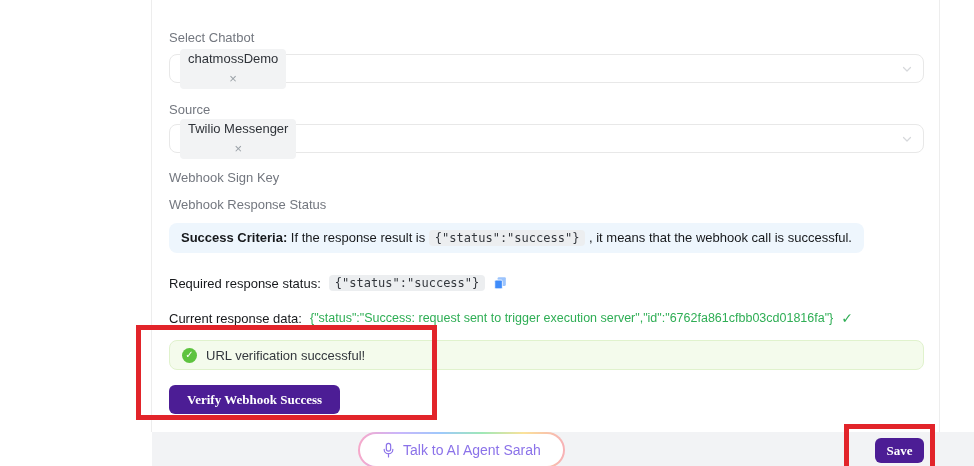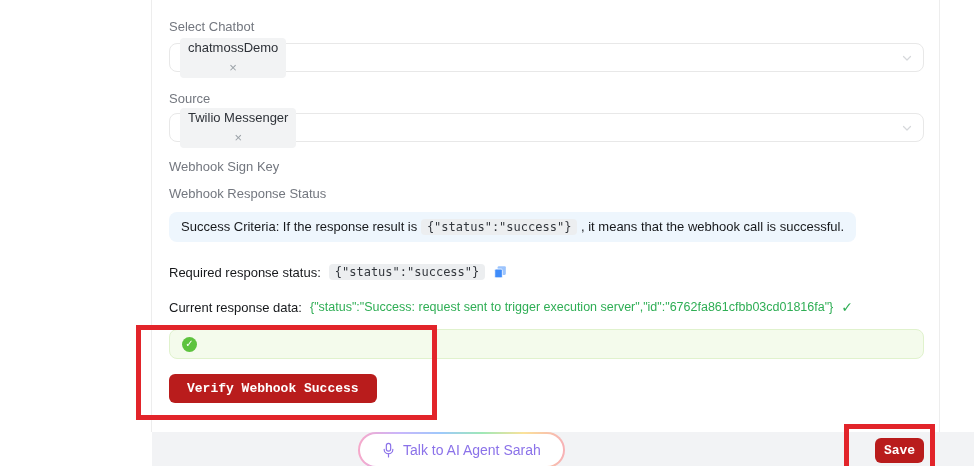--- a/index.html
+++ b/index.html
@@ -5,21 +5,21 @@
   html,body{margin:0;padding:0;background:#fff;}
   #app{
     position:relative;width:974px;height:466px;overflow:hidden;
     font-family:"Liberation Sans","DejaVu Sans",sans-serif;
     background:#fff;color:#17191c;
   }
   
   .panel{
     position:absolute;left:151px;top:0;width:789px;height:432px;
     background:#fff;border-left:1px solid #ededed;border-right:1px solid #ededed;
-    box-sizing:border-box;padding:1px 15px 0 17px;
+    box-sizing:border-box;padding:12px 15px 0 17px;
   }
   .field-label{font-size:13px;color:#73777f;line-height:14px;}
   .lbl-1{margin-top:19px;}
   .lbl-2{margin-top:20px;}
   .lbl-3{margin-top:18px;}
   .lbl-4{margin-top:13px;}
   .select-box{
     margin-top:9px;height:29px;border:1px solid #e8e8e8;border-radius:8px;
     display:flex;align-items:center;padding:0 10px;box-sizing:border-box;
     background:#fff;justify-content:space-between;cursor:pointer;
@@ -31,42 +31,42 @@
   }
   .tag .x{color:#9aa0a6;font-size:13px;cursor:pointer;}
   .chev{color:#d6d8db;display:flex;align-items:center;}
   .key-row{margin-top:8px;display:flex;align-items:center;gap:7px;}
   .key-text{font-size:14px;color:#17191c;line-height:16px;}
   .copy-ic{display:inline-flex;cursor:pointer;}
   .info-box{
     margin-top:11px;display:inline-block;background:#eef6fd;border-radius:8px;
     padding:7px 12px;font-size:13px;color:#17191c;line-height:16px;
   }
-  .info-box b{font-weight:normal;}
+  .info-box b{font-weight:bold;}
   .chip{
     font-family:"DejaVu Sans Mono","Liberation Mono",monospace;
     background:#eceef0;border-radius:4px;padding:1px 6px;font-size:12px;color:#33373d;
   }
   .inline-row{margin-top:22px;display:flex;align-items:center;gap:8px;font-size:13px;color:#17191c;}
   .cur-row{margin-top:19px;}
   .green-text{color:#2fae55;font-size:12.5px;}
   .green-check{color:#2fae55;font-size:14px;}
   .success-box{
     margin-top:14px;background:#f4fbec;border:1px solid #e0f2cd;border-radius:8px;
     height:30px;display:flex;align-items:center;gap:9px;padding:0 12px;box-sizing:border-box;
     font-size:13px;color:#33373d;
   }
   .check-circle{
     width:15px;height:15px;border-radius:50%;background:#5ec33f;color:#fff;
     display:inline-flex;align-items:center;justify-content:center;font-size:10px;line-height:1;
     flex:0 0 auto;
   }
   .btn-black{
-    background:#b91c1c;color:#fff;border:none;border-radius:6px;
-    font-family:Liberation Mono, monospace;font-weight:bold;font-size:13px;cursor:pointer;
+    background:#4c1d95;color:#fff;border:none;border-radius:6px;
+    font-family:Liberation Serif, serif;font-weight:bold;font-size:13px;cursor:pointer;
   }
   .verify-btn{margin-top:15px;height:29px;padding:0 18px;display:inline-flex;align-items:center;}
   
   .footer{
     position:absolute;left:152px;top:432px;width:822px;height:34px;background:#f2f3f5;
   }
   .save-btn{position:absolute;left:875px;top:438px;width:49px;height:25px;
     display:flex;align-items:center;justify-content:center;font-size:13px;}
   
   .talk-wrap{
@@ -144,20 +144,21 @@
     
     <div class="inline-row cur-row">
       <span>Current response data:</span>
       <span class="green-text">{"status":"Success: request sent to trigger execution server","id":"6762fa861cfbb03cd01816fa"}</span>
       <span class="green-check">✓</span>
     </div>
 
     
     <div class="success-box">
       <span class="check-circle">✓</span>
+      <span>URL verification successful!</span>
     </div>
 
     
     <button class="btn-black verify-btn">Verify Webhook Success</button>
 
   </div>
 
   <div class="footer"></div>
 
   <div class="talk-wrap">

